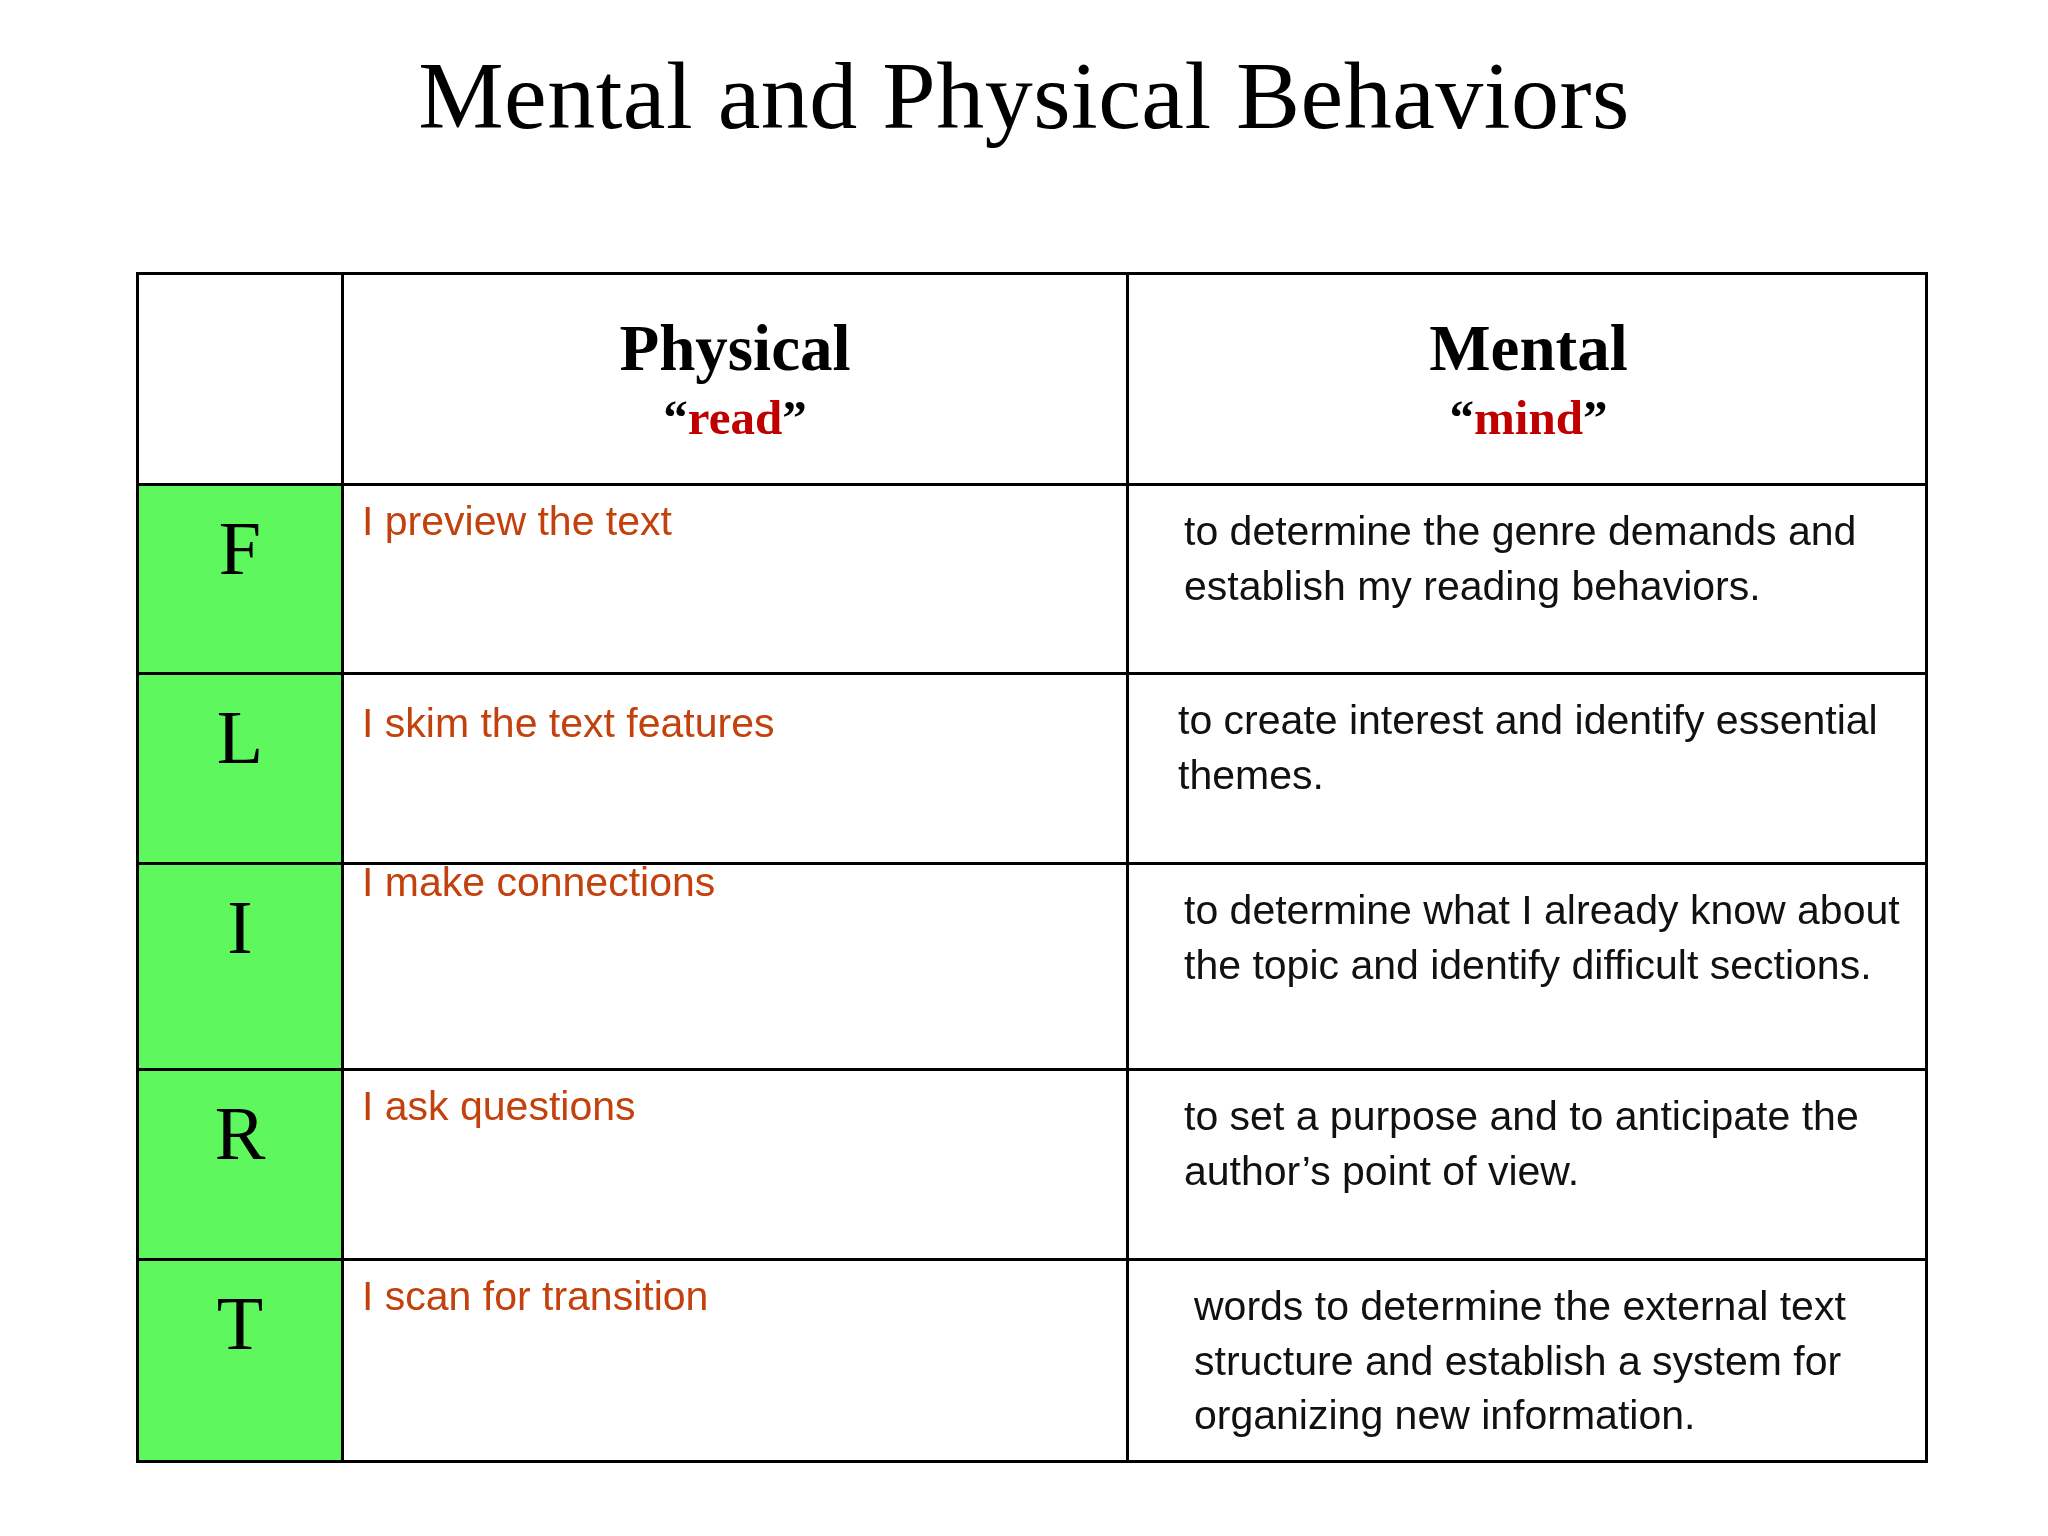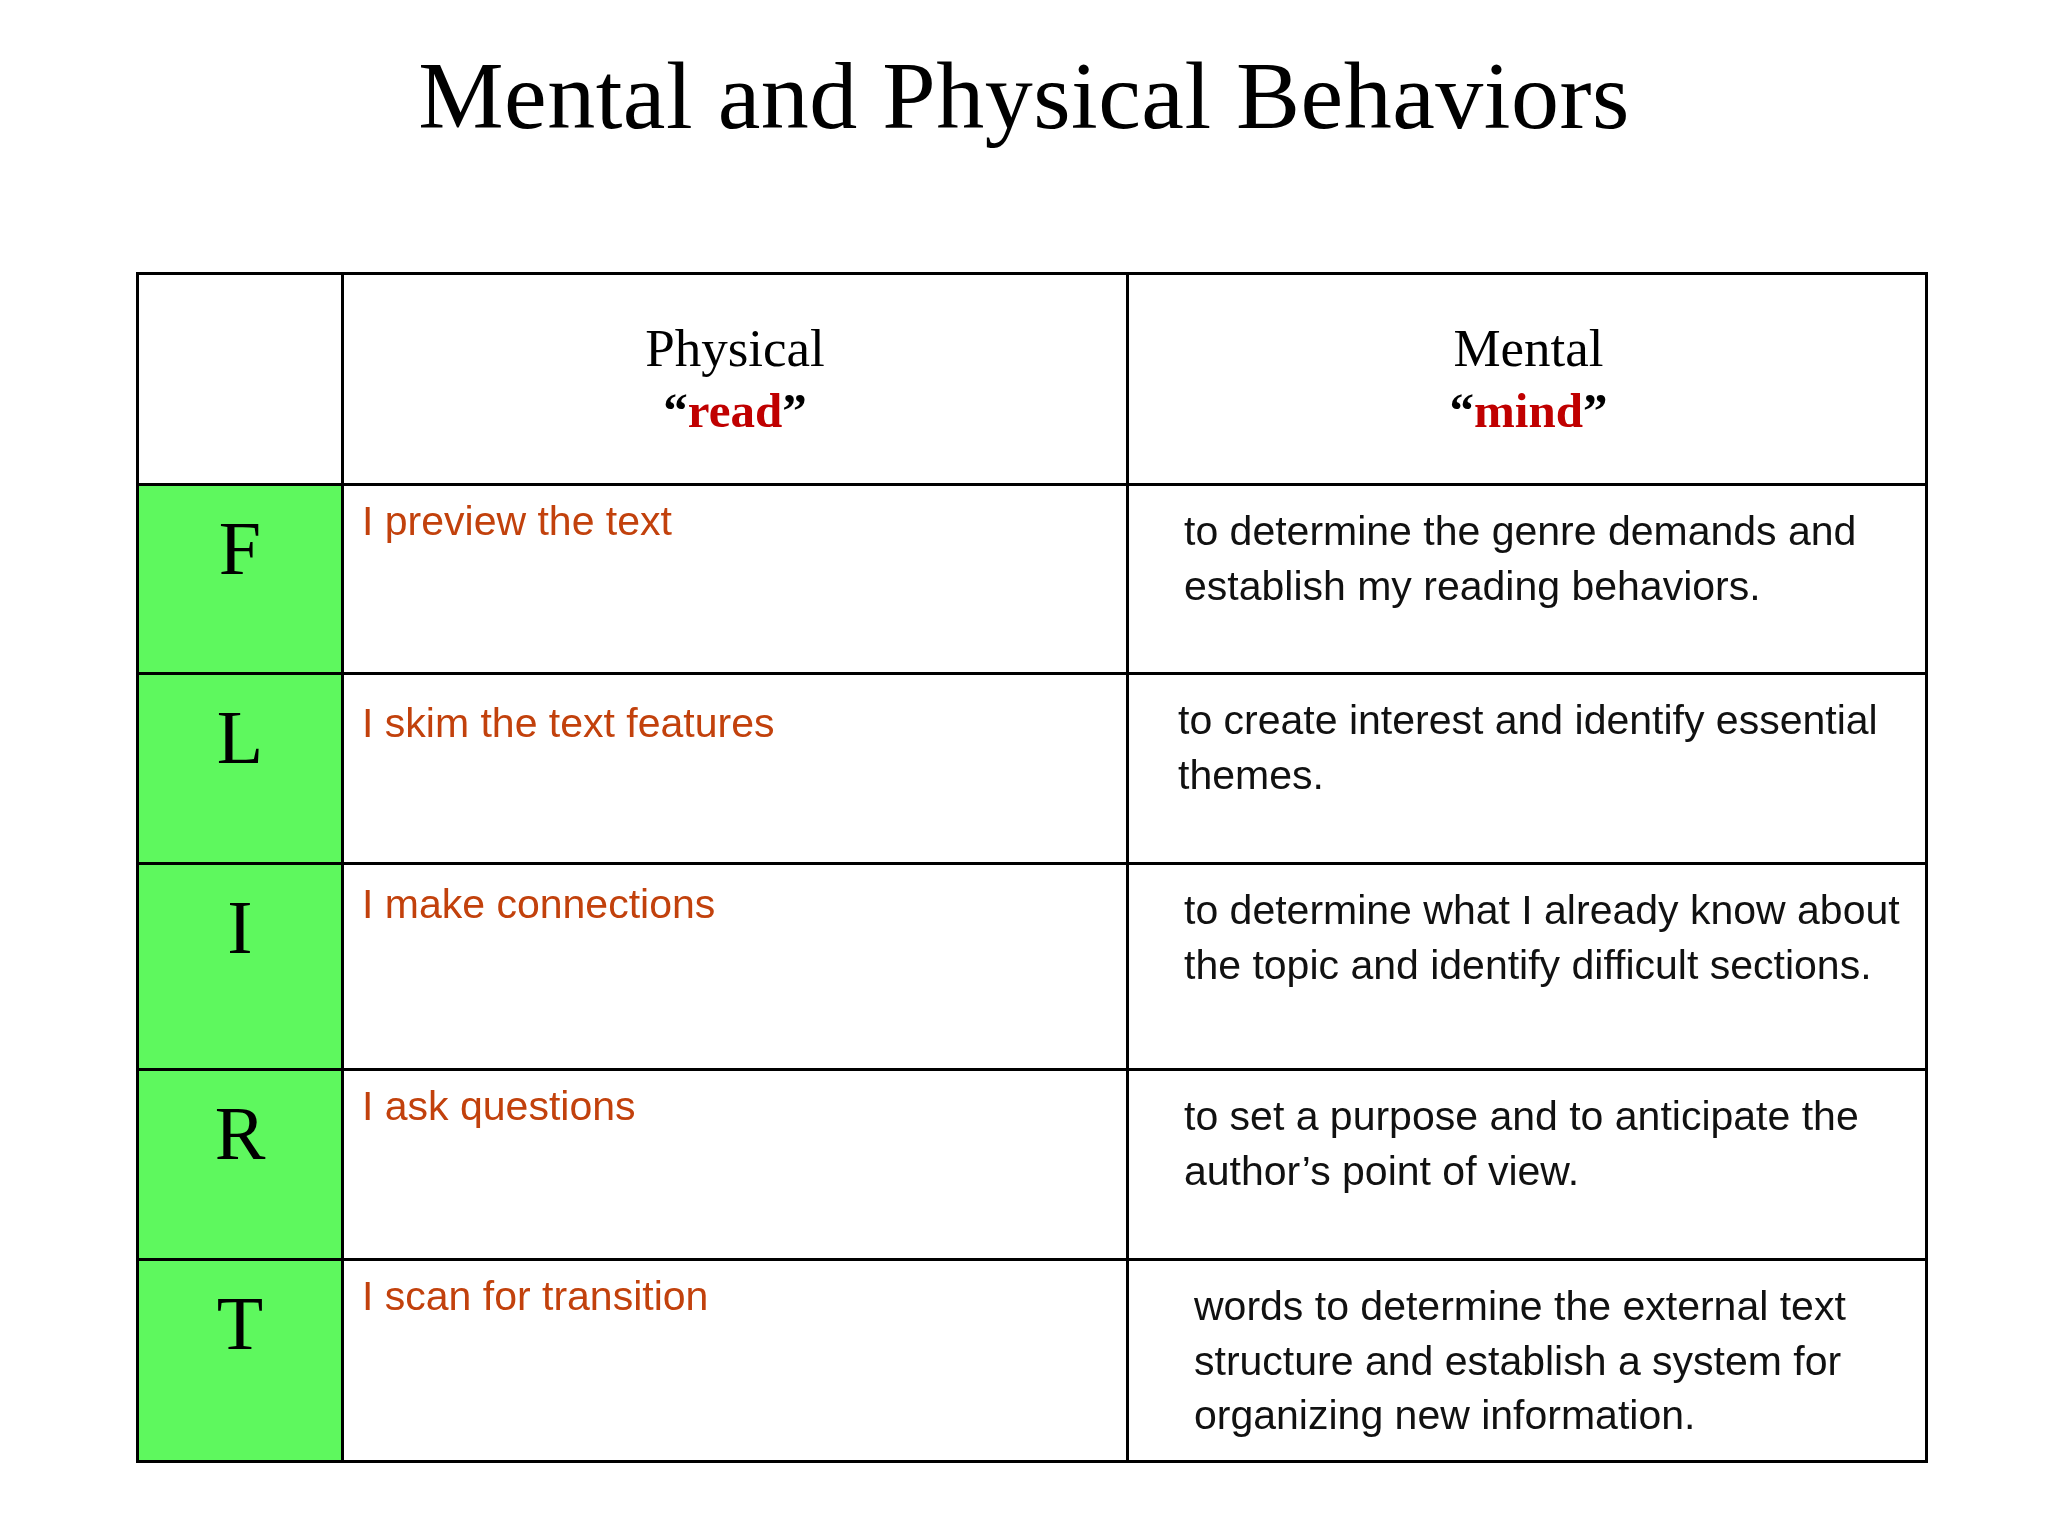--- a/index.html
+++ b/index.html
@@ -79,22 +79,22 @@
     align-items: center;
     justify-content: center;
     font-family: "Liberation Serif", "DejaVu Serif", serif;
     color: #000000;
     box-sizing: border-box;
   }
   .hdr-cell.physical { left: 205px; width: 782px; }
   .hdr-cell.mental   { left: 990px; width: 799px; }
 
   .hdr-main {
-    font-size: 53px;
-    font-weight: 400;
+    font-size: 65px;
+    font-weight: 700;
     line-height: 1.15;
     margin-bottom: 4px;
   }
   .hdr-sub {
     font-size: 49px;
     font-weight: 700;
     line-height: 1.15;
     color: #000000;
   }
   .hdr-sub .accent { color: #C00000; }
@@ -130,21 +130,21 @@
     font-family: "Liberation Sans", sans-serif;
     font-size: 41px;
     font-weight: 400;
     color: #c2410c;
     line-height: 1.18;
     box-sizing: border-box;
     padding: 11px 0 0 18px;
   }
   .phys-cell.r0 { top: 211px; height: 186px; }
   .phys-cell.r1 { top: 413px; height: 241px; }
-  .phys-cell.r2 { top: 594px; height: 160px; border-radius: 28px; }
+  .phys-cell.r2 { top: 572px; height: 160px; border-radius: 28px; }
   .phys-cell.r3 { top: 796px; height: 187px; }
   .phys-cell.r4 { top: 986px; height: 199px; }
 
   
   .ment-cell {
     position: absolute;
     left: 990px;
     width: 760px;
     font-family: "Liberation Sans", sans-serif;
     font-size: 41px;

